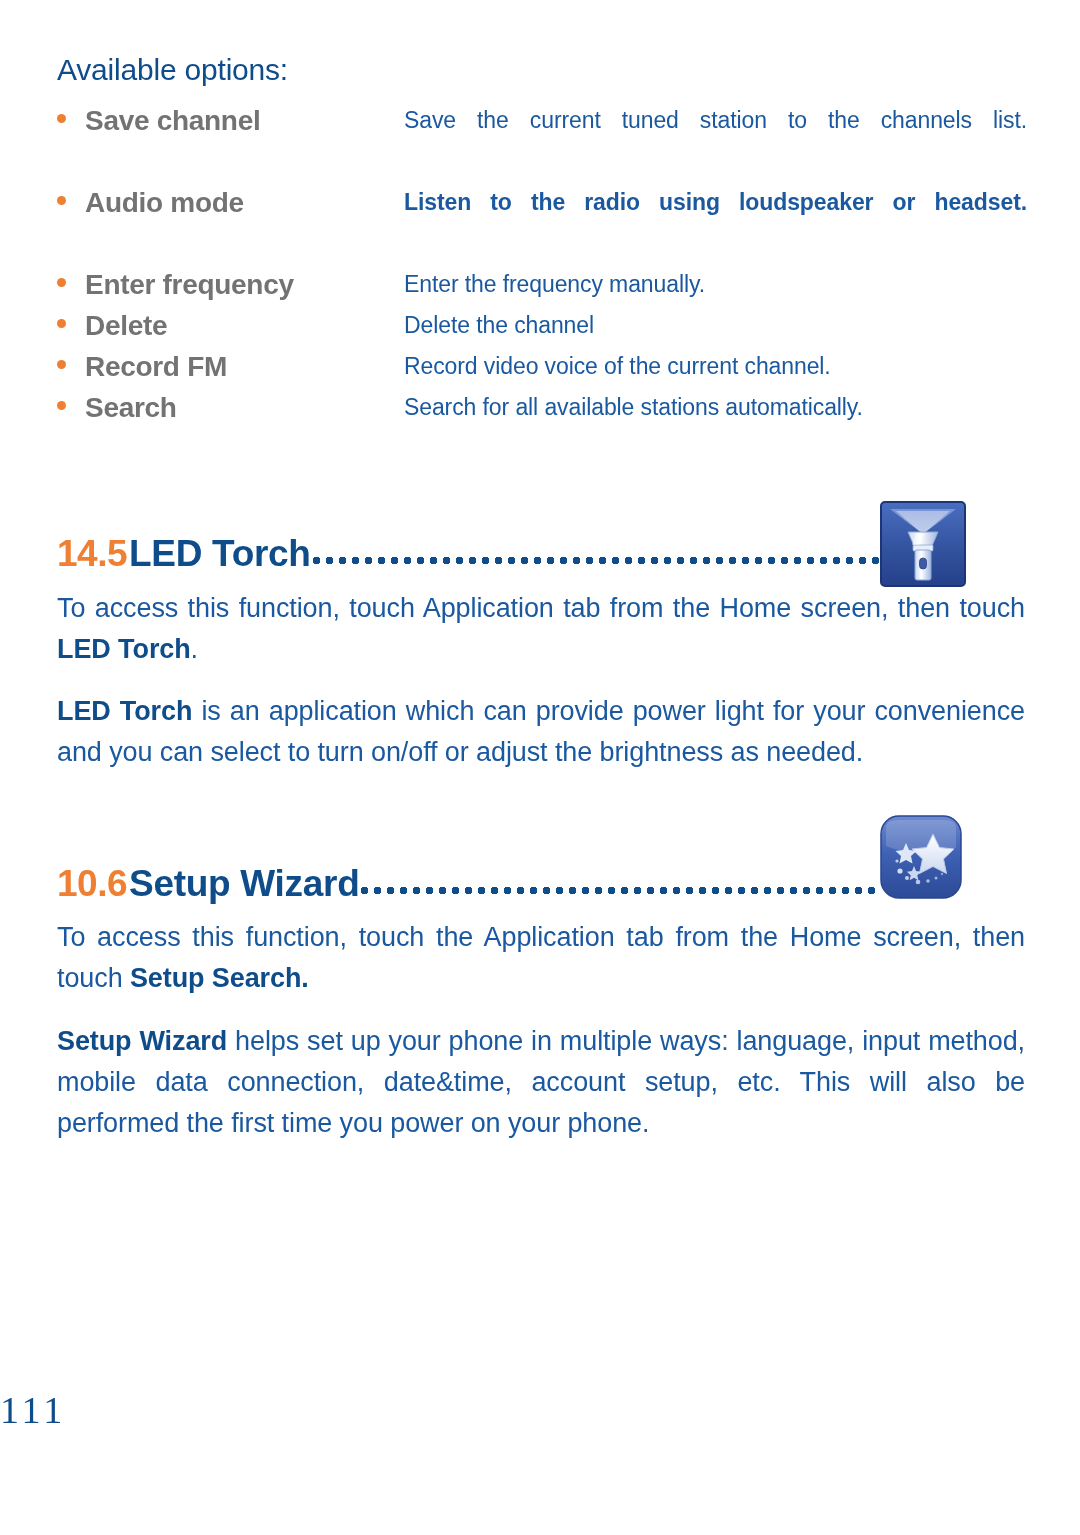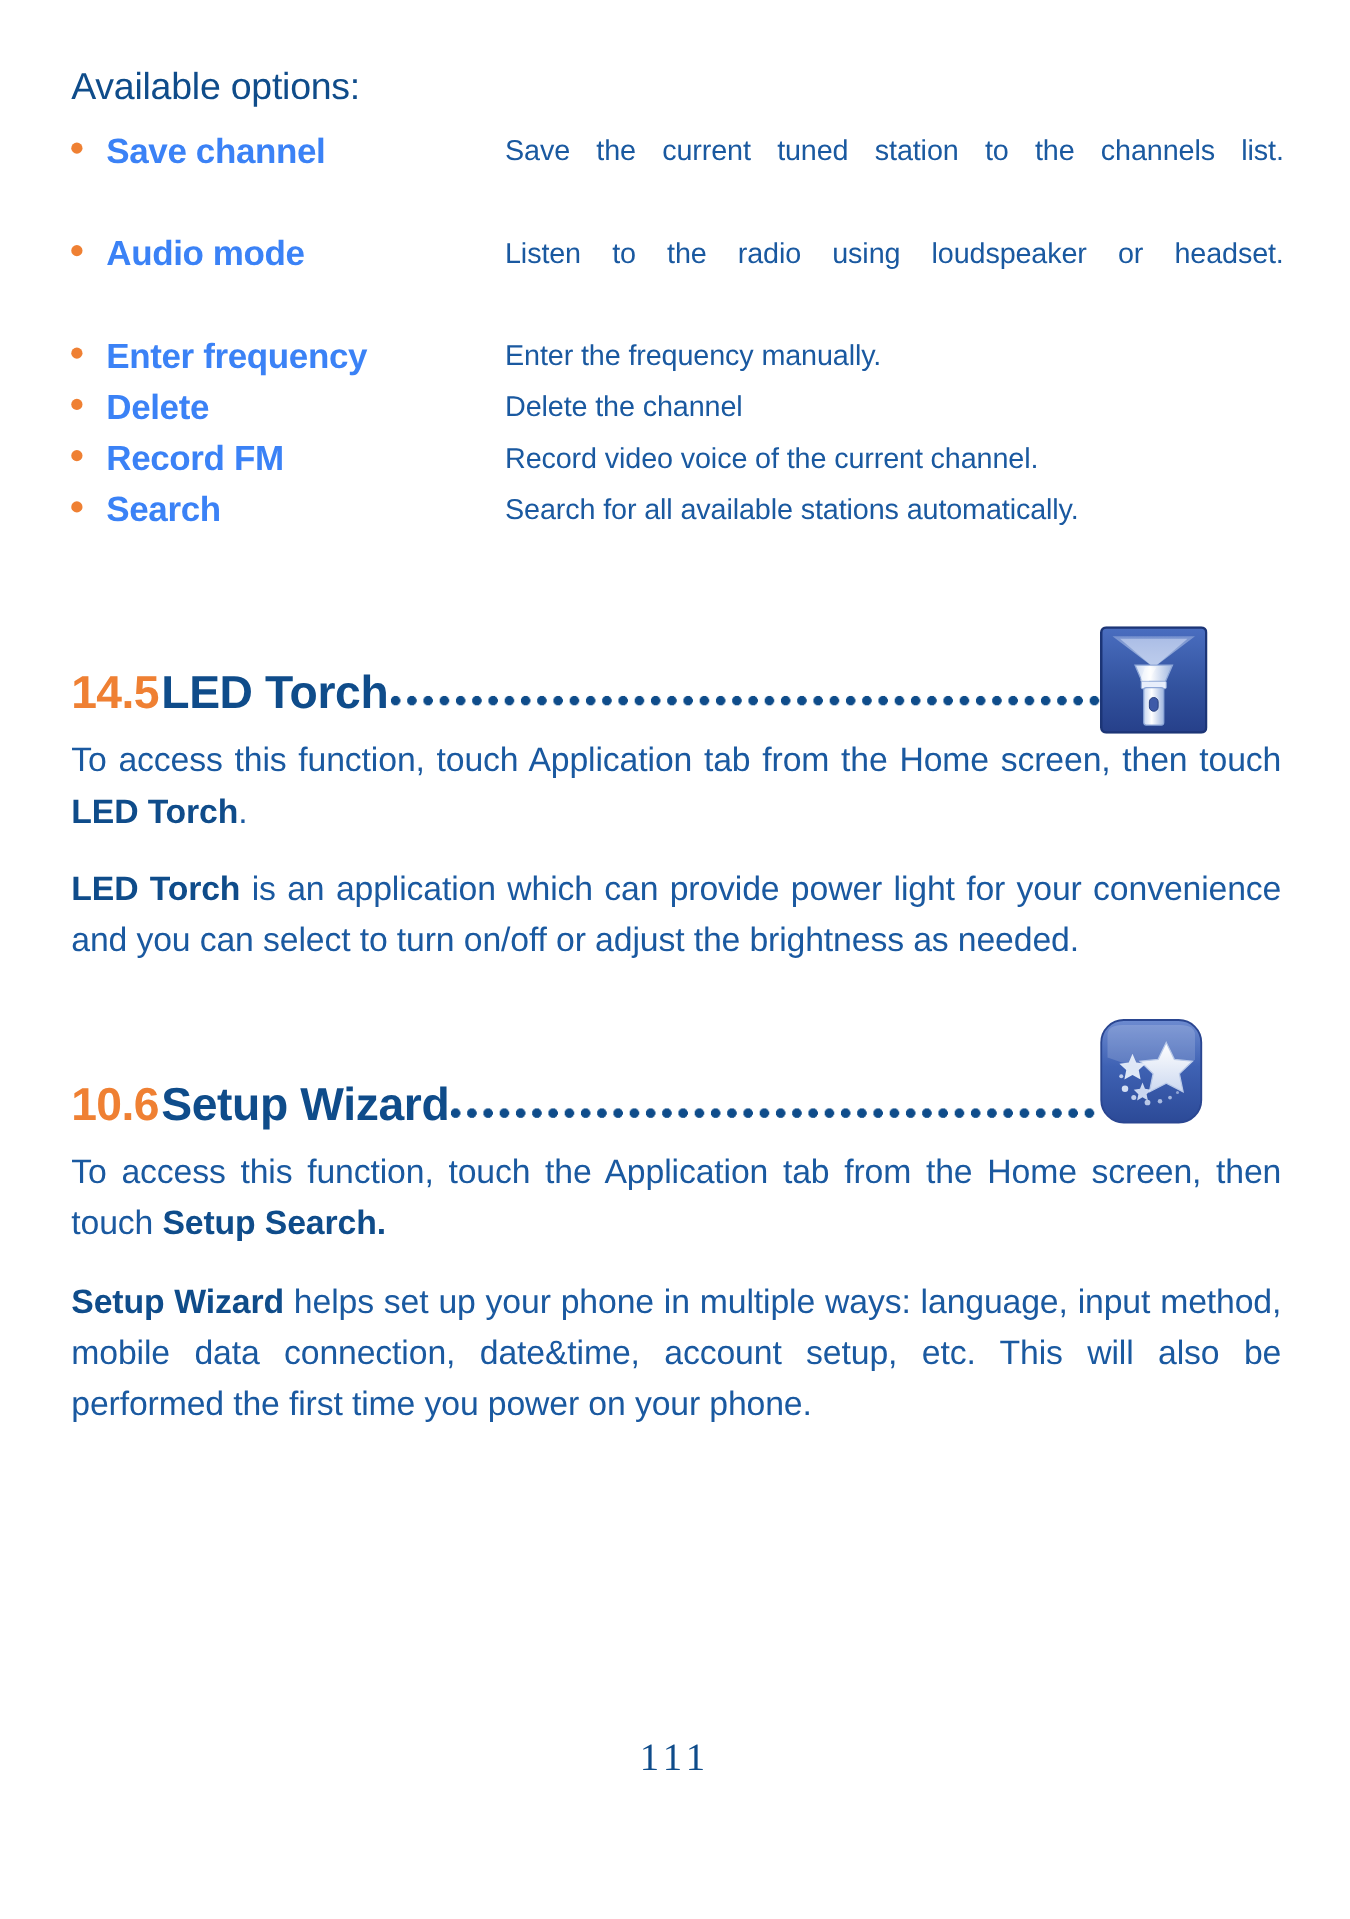--- a/index.html
+++ b/index.html
@@ -58,21 +58,21 @@
     height: 9px;
     border-radius: 50%;
     background: #ef8033;
     margin-top: 14px;
     margin-right: 19px;
     flex: 0 0 9px;
   }
   .opt-label {
     font-size: 28px;
     font-weight: bold;
-    color: #3b82f6;
+    color: #737373;
     line-height: 41px;
     letter-spacing: -0.3px;
   }
   .opt-desc {
     flex: 1 1 auto;
     font-size: 23px;
     line-height: 41px;
     color: #1a59a0;
     text-align: justify;
     letter-spacing: -0.1px;
@@ -161,23 +161,22 @@
     color: #0f4c8a;
     font-weight: bold;
   }
 
   
   .page-number {
     position: absolute;
     left: 0;
     right: 0;
     top: 1388px;
-    text-align: center;
     font-family: "Liberation Serif", serif;
-    font-size: 31px;
+    font-size: 38px;
     color: #0f4c8a;
     letter-spacing: 4px;
   }
 </style>
 </head>
 <body>
 
 <div class="page">
 
   <div class="options-heading">Available options:</div>
@@ -190,21 +189,21 @@
         <span class="opt-label">Save channel</span>
       </div>
       <div class="opt-desc justify-2" style="width:617px;">Save the current tuned station to the channels list.</div>
     </div>
 
     <div class="opt-row">
       <div class="opt-left">
         <span class="bullet"></span>
         <span class="opt-label">Audio mode</span>
       </div>
-      <div class="opt-desc justify-2" style="width:617px;">Listen to the radio using loudspeaker or headset.</div>
+      <div class="opt-desc justify-2" style="width:617px;font-weight:bold;">Listen to the radio using loudspeaker or headset.</div>
     </div>
 
 
     <div class="opt-row">
       <div class="opt-left">
         <span class="bullet"></span>
         <span class="opt-label">Enter frequency</span>
       </div>
       <div class="opt-desc">Enter the frequency manually.</div>
     </div>

